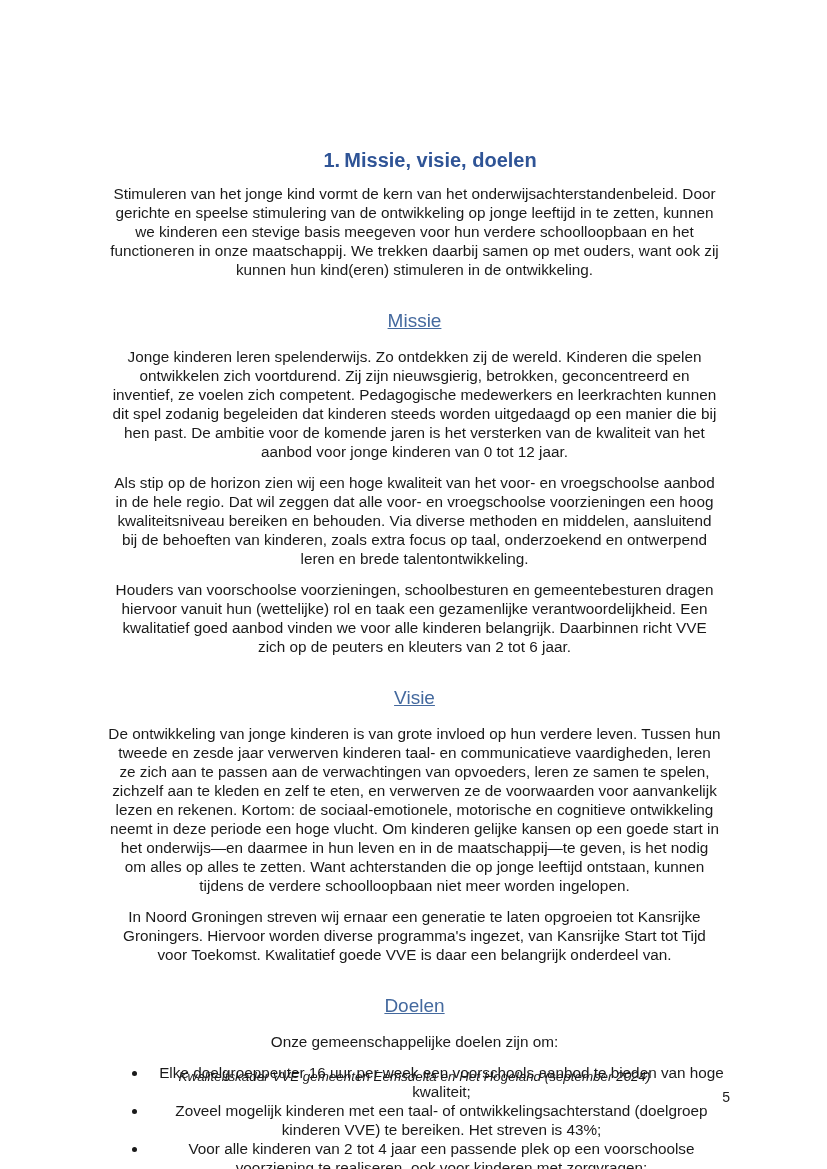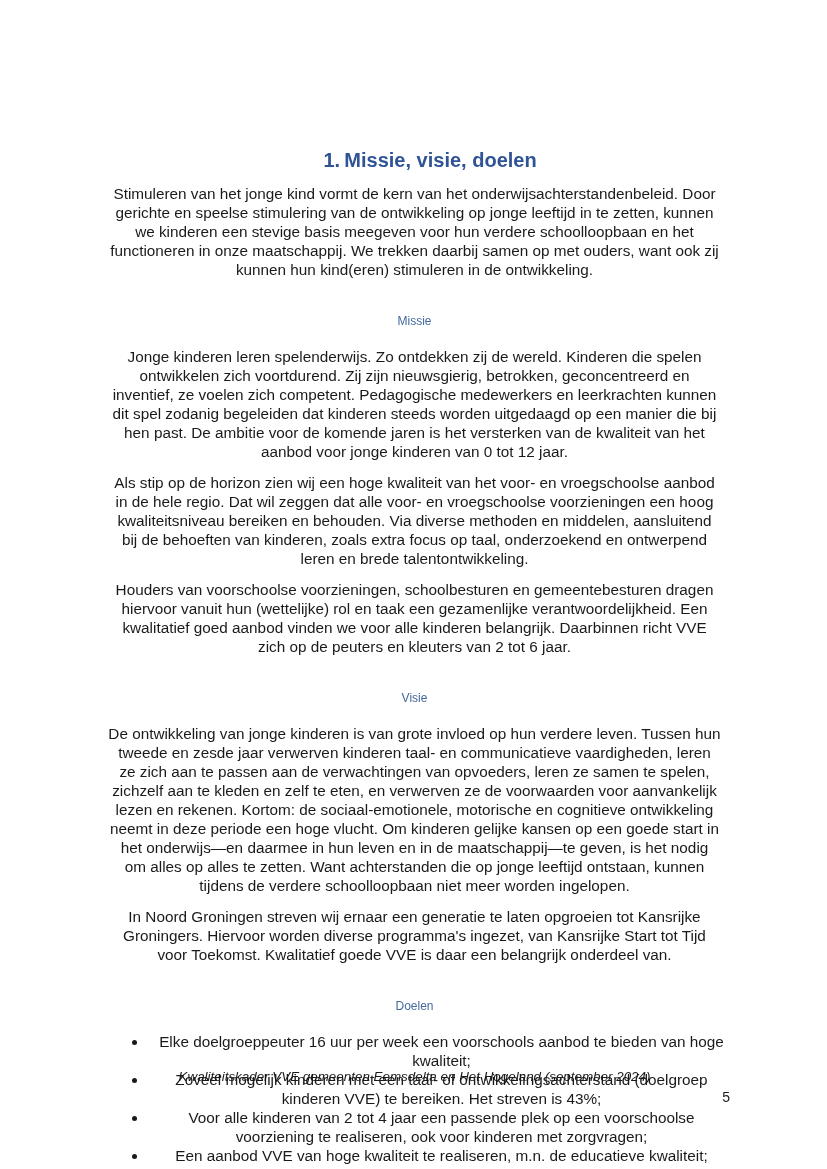--- a/index.html
+++ b/index.html
@@ -40,24 +40,25 @@
     min-width: 25px;
   }
   p.body-par {
     margin: 12px;
     font-size: 15.3px;
     line-height: 19px;
   }
   section.doc-section { margin-top: 32px; }
   h2.sub-heading {
     margin: 16px;
-    font-size: 12px;
+    font-size: 19px;
     line-height: 20px;
     font-weight: 400;
     color: var(--heading);
+    text-decoration: underline;
   }
   ul.goals {
     margin: 0;
     padding-left: 52px;
     list-style: disc;
   }
   ul.goals li {
     font-size: 15.3px;
     line-height: 19px;
     padding-left: 2px;
@@ -99,20 +100,21 @@
   </section>
 
   <section class="doc-section">
     <h2 class="sub-heading">Visie</h2>
     <p class="body-par">De ontwikkeling van jonge kinderen is van grote invloed op hun verdere leven. Tussen hun tweede en zesde jaar verwerven kinderen taal- en communicatieve vaardigheden, leren ze zich aan te passen aan de verwachtingen van opvoeders, leren ze samen te spelen, zichzelf aan te kleden en zelf te eten, en verwerven ze de voorwaarden voor aanvankelijk lezen en rekenen. Kortom: de sociaal-emotionele, motorische en cognitieve ontwikkeling neemt in deze periode een hoge vlucht. Om kinderen gelijke kansen op een goede start in het onderwijs—en daarmee in hun leven en in de maatschappij—te geven, is het nodig om alles op alles te zetten. Want achterstanden die op jonge leeftijd ontstaan, kunnen tijdens de verdere schoolloopbaan niet meer worden ingelopen.</p>
     <p class="body-par">In Noord Groningen streven wij ernaar een generatie te laten opgroeien tot Kansrijke Groningers. Hiervoor worden diverse programma's ingezet, van Kansrijke Start tot Tijd voor Toekomst. Kwalitatief goede VVE is daar een belangrijk onderdeel van.</p>
   </section>
 
   <section class="doc-section">
     <h2 class="sub-heading">Doelen</h2>
+    <p class="body-par">Onze gemeenschappelijke doelen zijn om:</p>
     <ul class="goals">
       <li>Elke doelgroeppeuter 16 uur per week een voorschools aanbod te bieden van hoge kwaliteit;</li>
       <li>Zoveel mogelijk kinderen met een taal- of ontwikkelingsachterstand (doelgroep kinderen VVE) te bereiken. Het streven is 43%;</li>
       <li>Voor alle kinderen van 2 tot 4 jaar een passende plek op een voorschoolse voorziening te realiseren, ook voor kinderen met zorgvragen;</li>
       <li>Een aanbod VVE van hoge kwaliteit te realiseren, m.n. de educatieve kwaliteit;</li>
     </ul>
   </section>
 
 </div>
 

